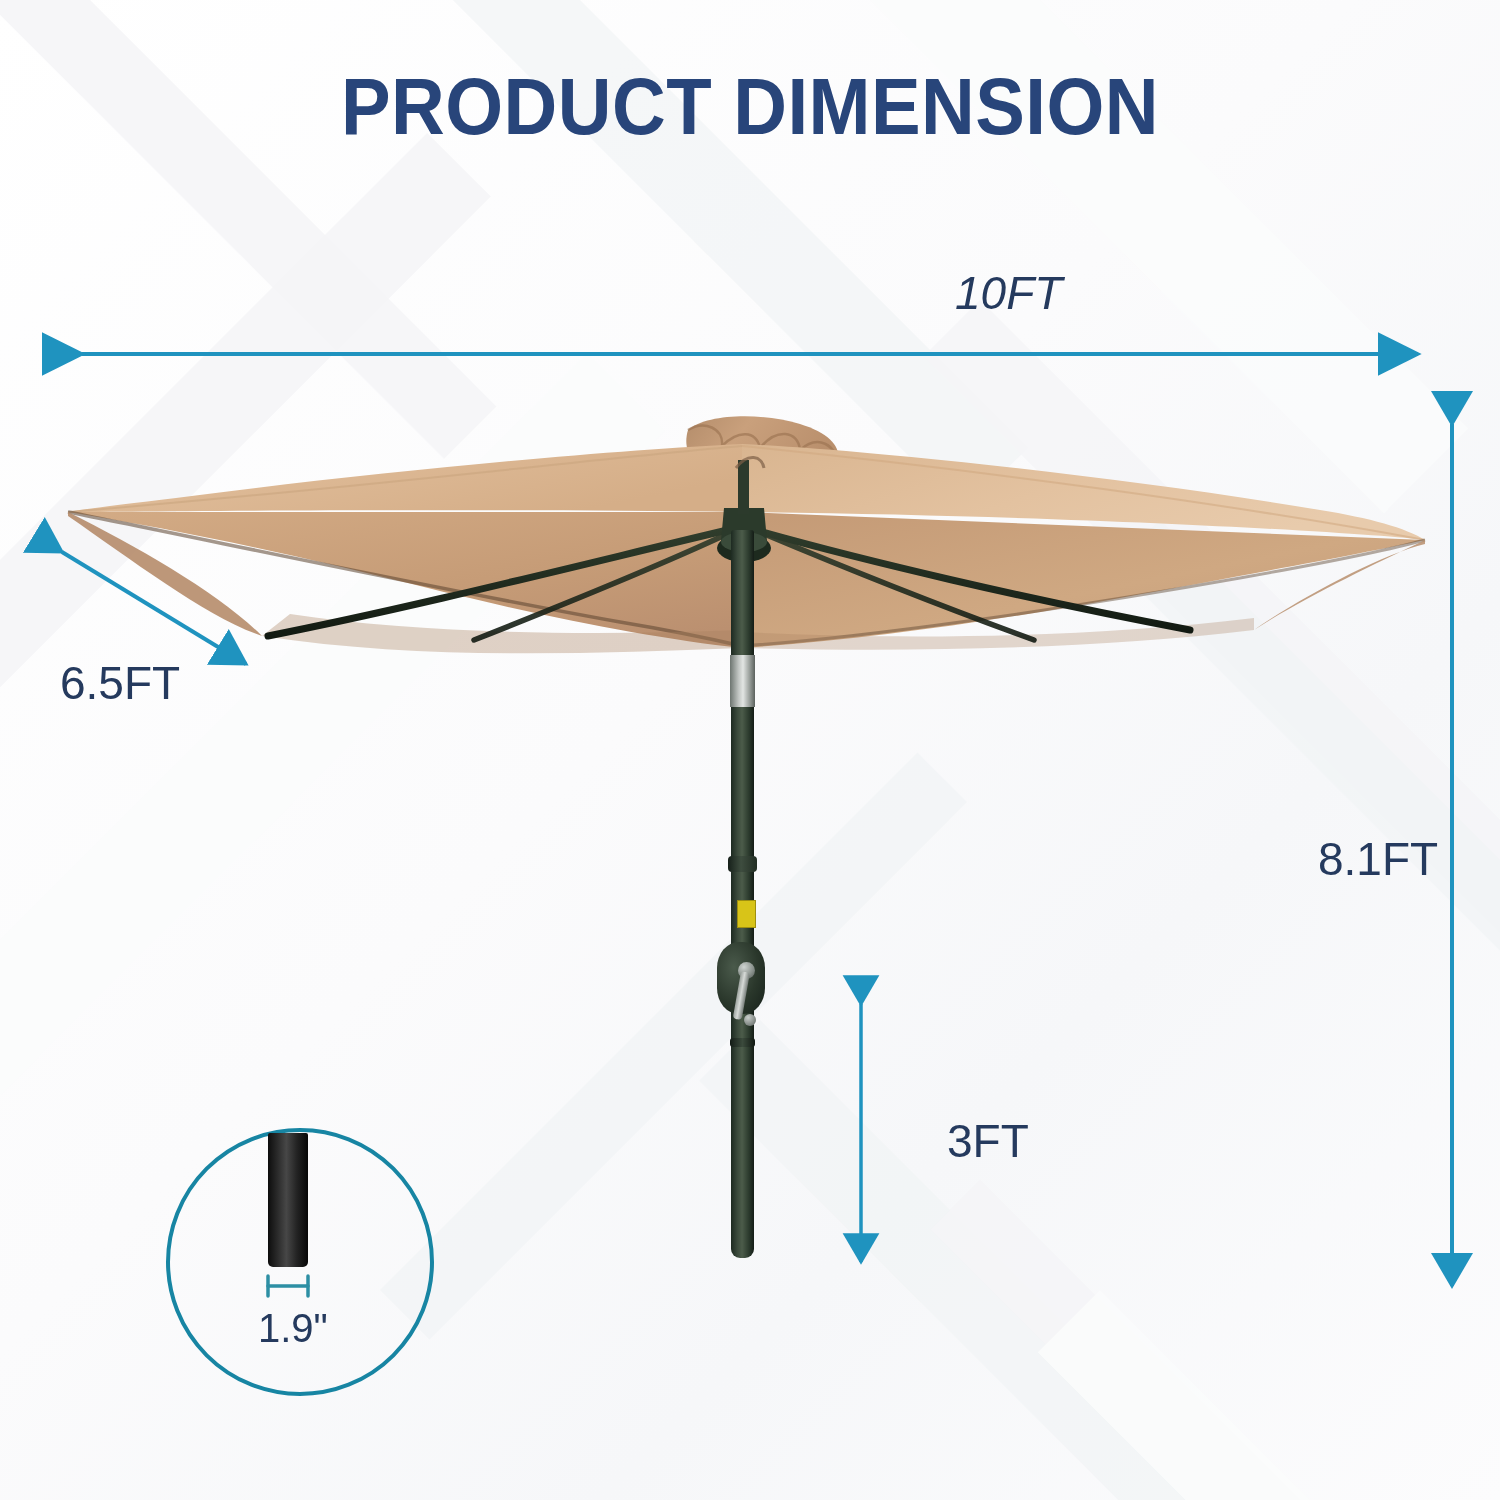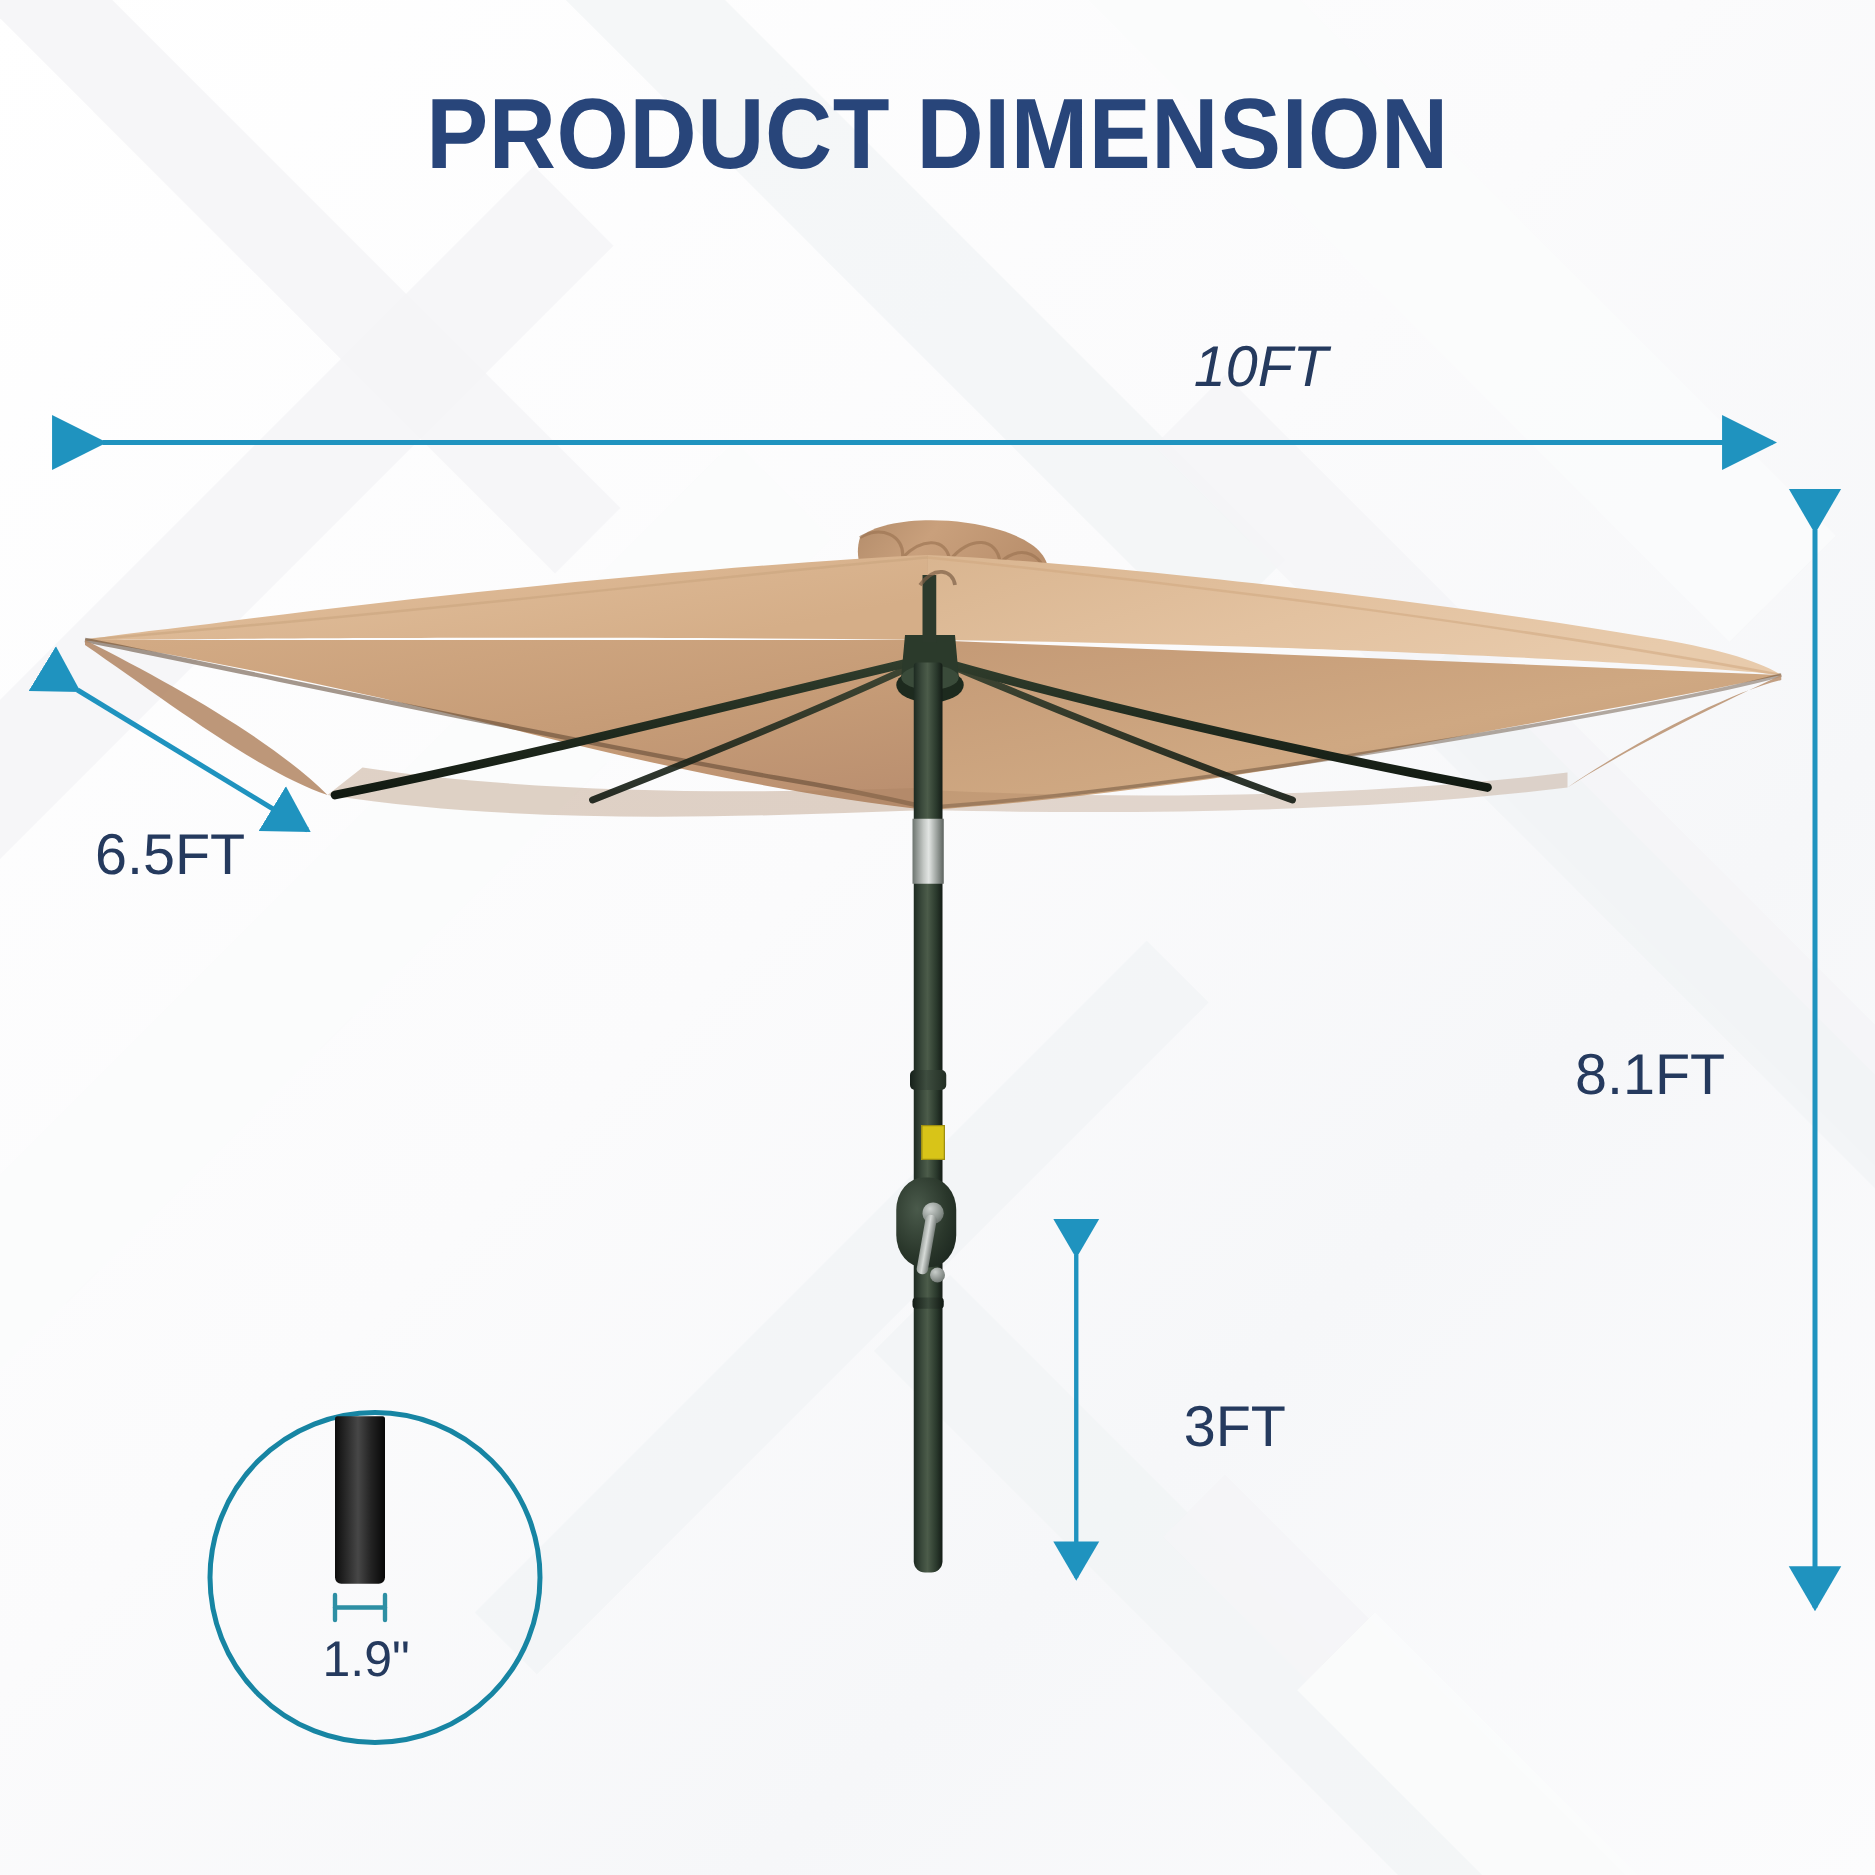--- a/index.html
+++ b/index.html
@@ -54,22 +54,22 @@
   
   .dim-label {
     position: absolute;
     color: #253a5e;
     font-family: "Liberation Sans", sans-serif;
     font-size: 46px;
     line-height: 50px;
     white-space: nowrap;
   }
   .lbl-10ft  { left: 955px;  top: 268px; font-style: italic; }
-  .lbl-65ft  { left: 76px;   top: 658px; }
-  .lbl-81ft  { left: 1260px; top: 834px; }
+  .lbl-65ft  { left: 60px;   top: 658px; }
+  .lbl-81ft  { left: 1318px; top: 834px; }
   .lbl-3ft   { left: 903px;  top: 1116px; margin-left: 44px; }
   .lbl-19    { left: 258px;  top: 1303px; font-size: 40px; }
   .lbl-diam  { left: 197px;  top: 1408px; font-size: 46px; }
 
   
   svg.overlay {
     position: absolute;
     inset: 0;
     width: 1500px;
     height: 1500px;

